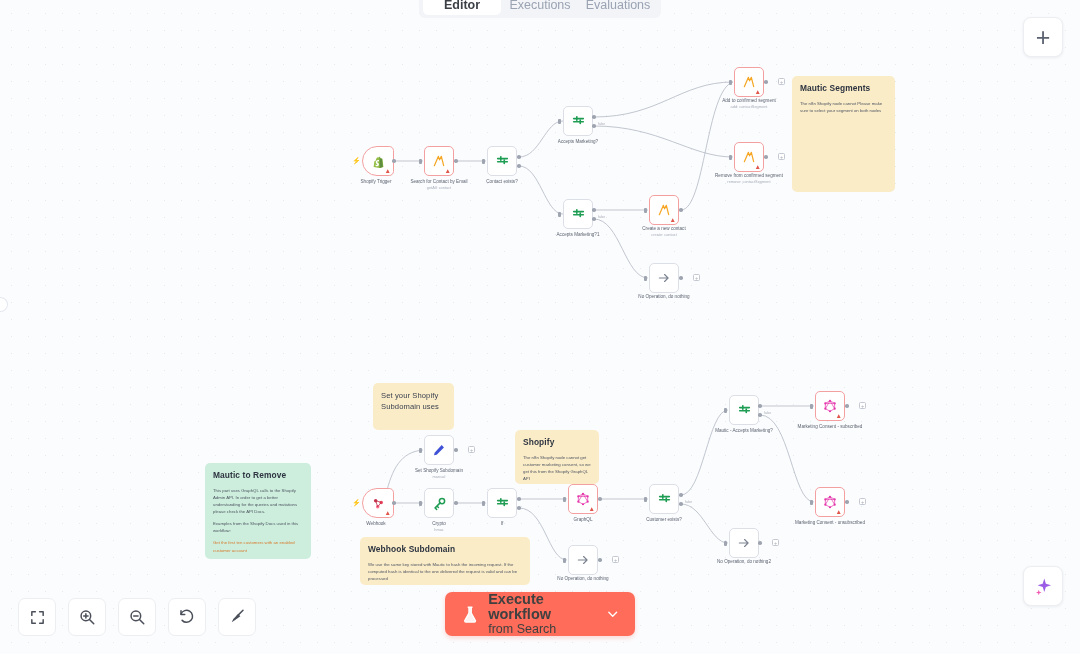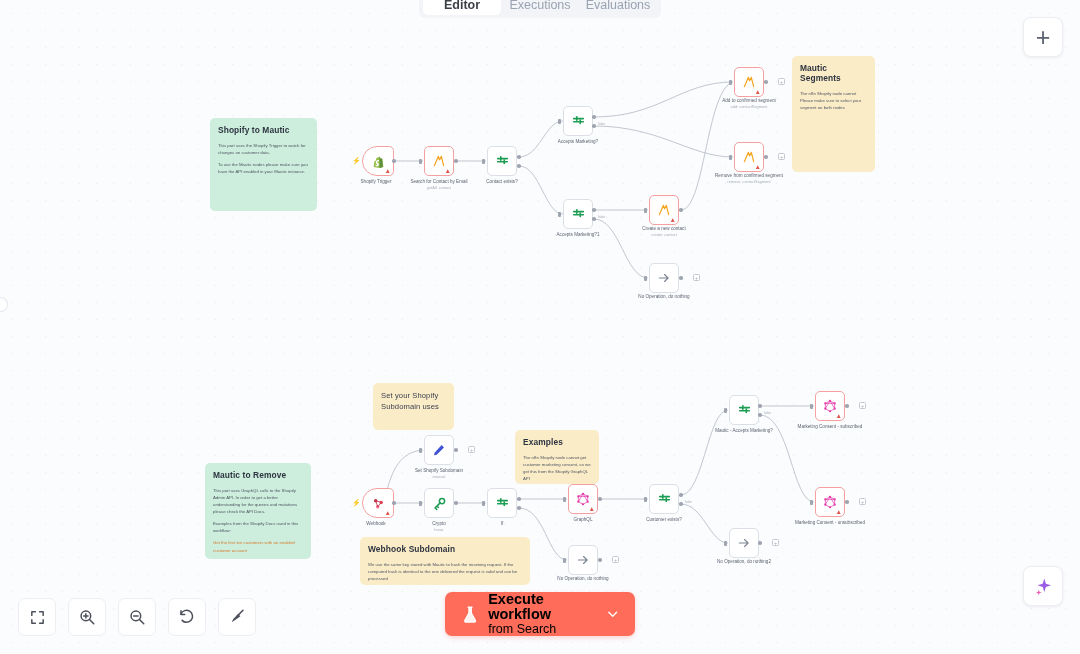--- a/index.html
+++ b/index.html
@@ -67,21 +67,21 @@
     display: flex; align-items: center; justify-content: center;
     cursor: pointer; color: #4a4f59;
   }
 
   
   #execute-workflow-button {
     position: absolute; left: 445px; top: 592px;
     width: 190px; height: 44px;
     background: #ff6d5a; border-radius: 7px;
     display: flex; align-items: center;
-    color: #000000; cursor: pointer;
+    color: #404040; cursor: pointer;
     box-shadow: 0 2px 5px rgba(255,109,90,.25);
   }
   #execute-workflow-button .flask { margin: 0 9px 0 16px; }
   .exec-text { display: flex; flex-direction: column; line-height: 1.05; }
   .exec-main { font-size: 14.5px; font-weight: 600; }
   .exec-sub { font-size: 12.5px; font-weight: 400; }
   #execute-workflow-button .chev { margin-left: auto; margin-right: 16px; }
 
   
   .sticky {
@@ -100,21 +100,21 @@
   }
   .sticky p.link { color: #d7792b; }
   .note-green { background: #cdeedd; }
   .note-yellow { background: #fbecc8; }
 
   #note-shopify-to-mautic { left: 210px; top: 118px; width: 107px; height: 93px; }
   #note-mautic-to-shopify { left: 205px; top: 463px; width: 106px; height: 96px; }
   #note-set-subdomain     { left: 373px; top: 383px; width: 81px; height: 47px; }
   #note-shopify           { left: 515px; top: 430px; width: 84px; height: 54px; }
   #note-webhook-validation{ left: 360px; top: 537px; width: 170px; height: 48px; }
-  #note-mautic-segments   { left: 792px; top: 56px; width: 83px; height: 116px; }
+  #note-mautic-segments   { left: 792px; top: 76px; width: 103px; height: 116px; }
 
   
   .node {
     position: absolute;
     background: #ffffff;
     border: 1px solid #dcdfe6;
     border-radius: 5px;
     display: flex; align-items: center; justify-content: center;
     cursor: pointer;
     z-index: 6;
@@ -192,40 +192,35 @@
 
     <path d="M 681 495 C 703 495 708 410 728 410"></path>
 
     <path d="M 681 504 C 703 504 710 543 728 543"></path>
 
     <path d="M 760 406 L 814 406"></path>
 
     <path d="M 760 415 C 790 415 792 502 814 502"></path>
   </svg>
 
-  <div class="sticky note-green" id="note-shopify-to-mautic">
-    <div class="st-title">Shopify to Mautic</div>
-    <p>This part uses the Shopify Trigger to watch for changes on customer data.</p>
-    <p>To use the Mautic nodes please make sure you have the API enabled in your Mautic instance.</p>
-  </div>
 
   <div class="sticky note-green" id="note-mautic-to-shopify">
     <div class="st-title">Mautic to Remove</div>
     <p>This part uses GraphQL calls to the Shopify Admin API. In order to get a better understanding for the queries and mutations please check the API Docs.</p>
     <p>Examples from the Shopify Docs used in this workflow:</p>
     <p class="link">Get the first ten customers with an enabled customer account</p>
     <p class="link">Mutation to update the Email Marketing consent</p>
   </div>
 
   <div class="sticky note-yellow" id="note-set-subdomain">
     <div class="st-title" style="font-size:7.6px;line-height:1.45;font-weight:400;color:#3b4250">Set your Shopify Subdomain uses</div>
   </div>
 
   <div class="sticky note-yellow" id="note-shopify">
-    <div class="st-title">Examples</div>
+    <div class="st-title">Shopify</div>
     <p>The n8n Shopify node cannot get customer marketing consent, so we get this from the Shopify GraphQL API</p>
   </div>
 
   <div class="sticky note-yellow" id="note-webhook-validation">
     <div class="st-title">Webhook Subdomain</div>
     <p>We use the same key stored with Mautic to hash the incoming request. If the computed hash is identical to the one delivered the request is valid and can be processed</p>
   </div>
 
   <div class="sticky note-yellow" id="note-mautic-segments">
 

